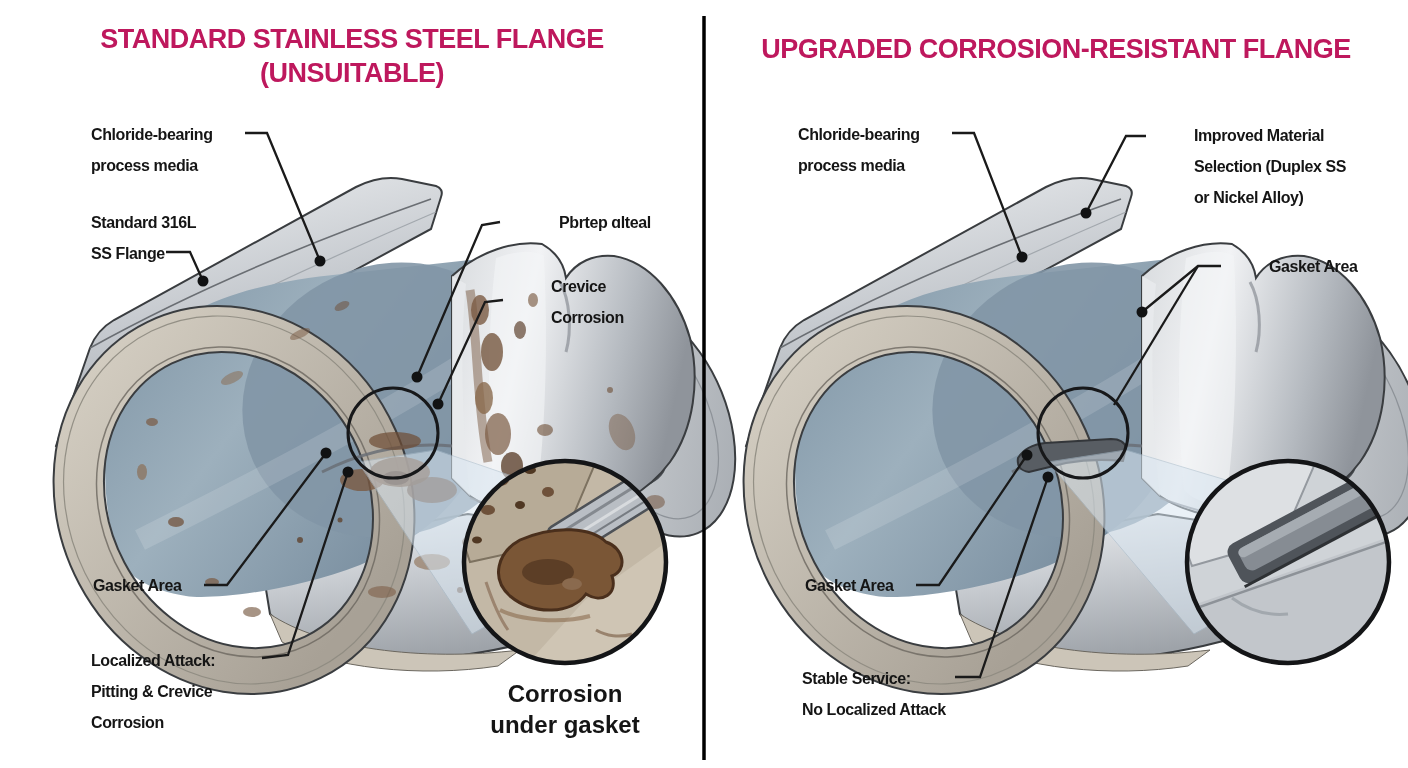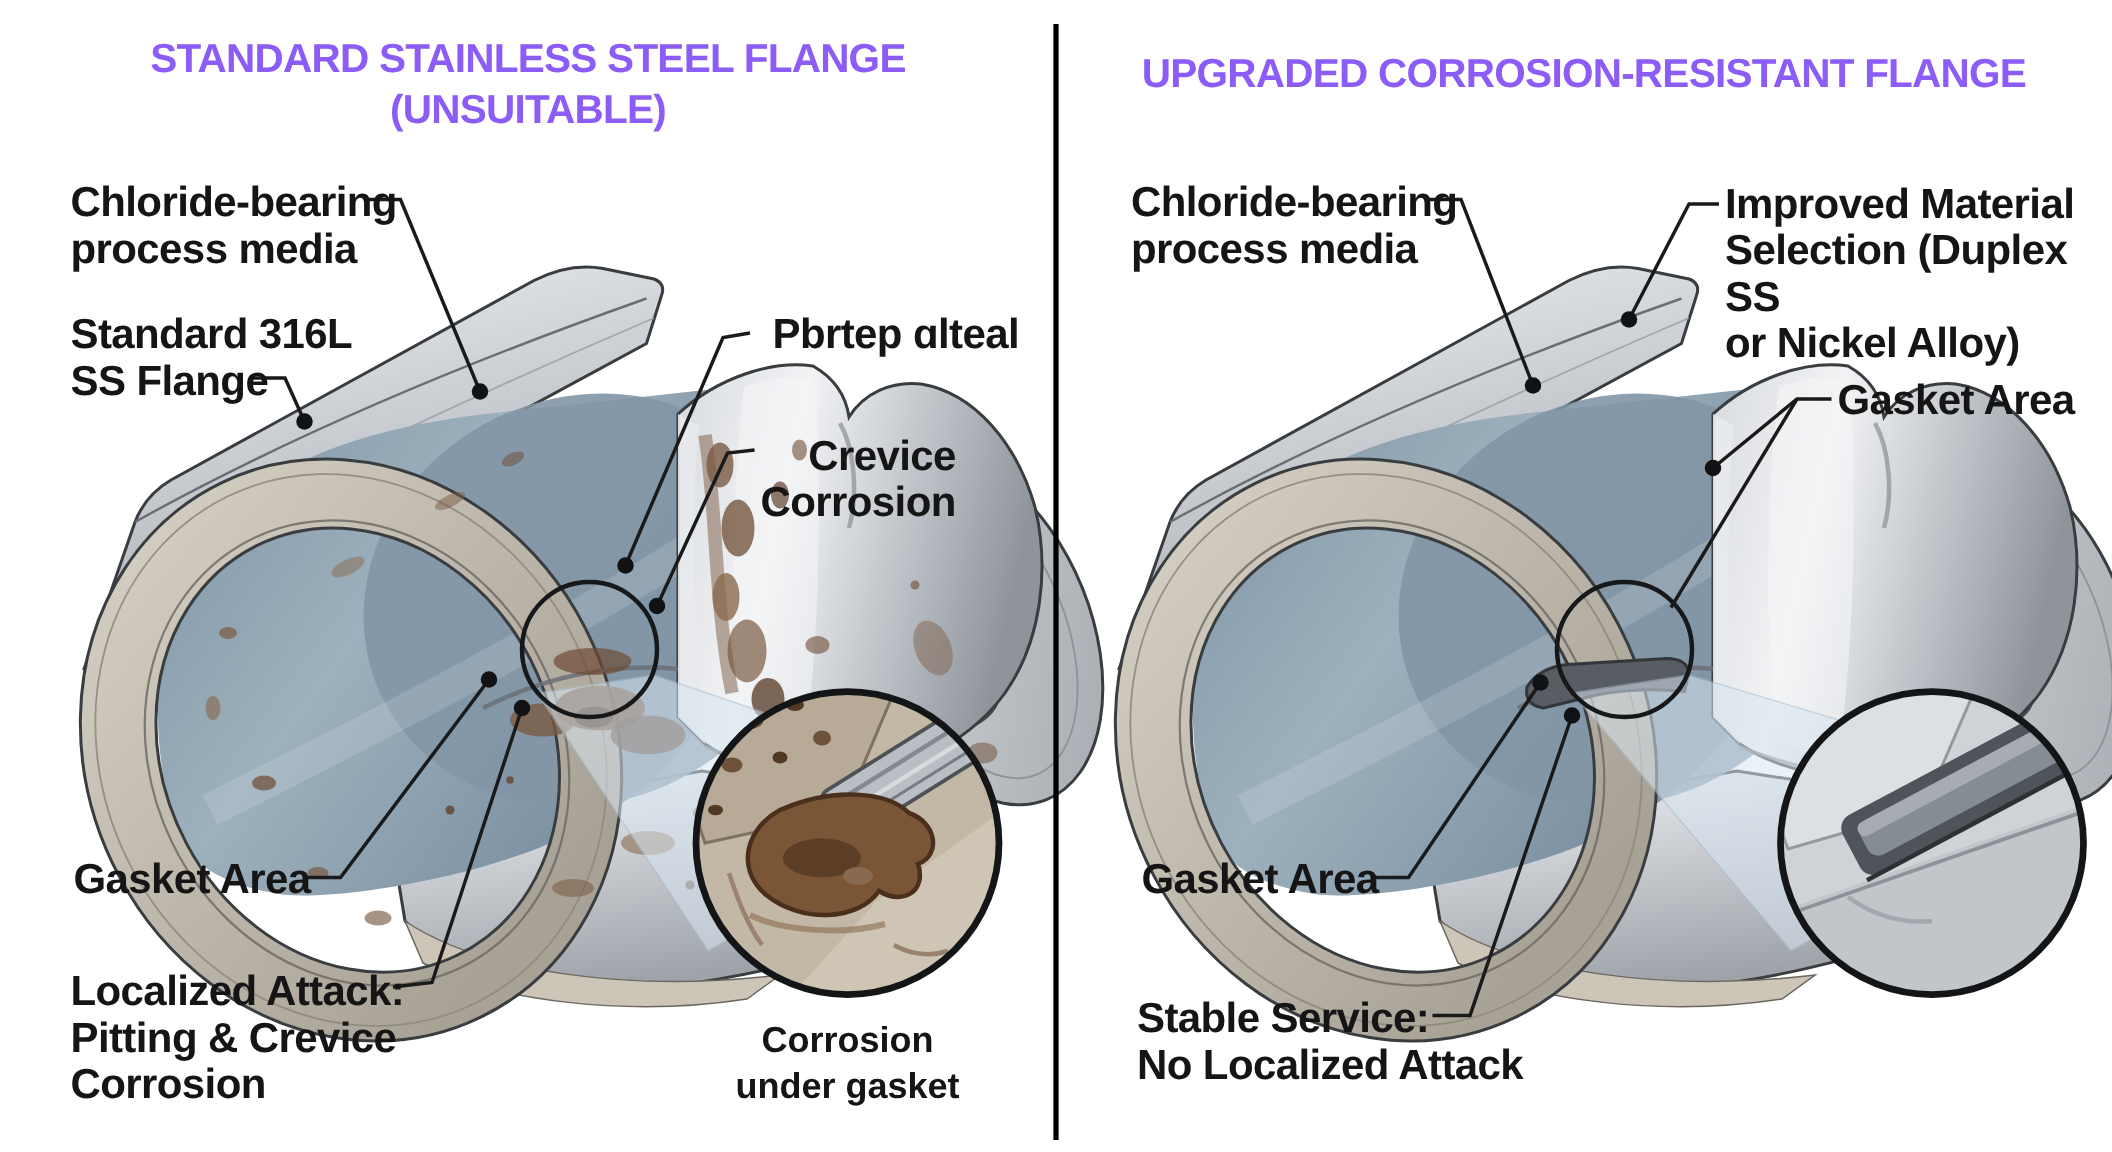--- a/index.html
+++ b/index.html
@@ -1,22 +1,22 @@
 <!DOCTYPE html>
 <html><head>
 <meta charset="utf-8">
 <style>
   html,body{margin:0;padding:0;background:#ffffff;}
   #canvas{position:relative;width:1408px;height:768px;background:#ffffff;overflow:hidden;
           font-family:"Liberation Sans",sans-serif;}
   #art{position:absolute;left:0;top:0;}
-  .title{position:absolute;top:22px;width:704px;text-align:center;color:#8b5cf6;
+  .title{position:absolute;top:22px;width:704px;text-align:center;color:#be185d;
          font-weight:700;font-size:27px;line-height:34px;letter-spacing:-0.5px;}
-  .label{position:absolute;color:#151515;font-weight:700;font-size:28px;line-height:31px;
-         letter-spacing:-0.4px;white-space:pre-line;}
+  .label{position:absolute;color:#151515;font-weight:700;font-size:16px;line-height:31px;
+         letter-spacing:-0.4px;white-space:pre-line;margin-left:44px;}
   .caption{position:absolute;color:#151515;font-weight:700;font-size:24px;line-height:31px;
          text-align:center;white-space:pre-line;width:240px;}
 </style>
 </head>
 <body>
 
 <div id="canvas">
 
 <svg id="art" width="1408" height="768" viewBox="0 0 1408 768">
   <defs>
@@ -227,21 +227,21 @@
   </div>
   <div class="title" style="left:704px;margin-top:10px;">
     <div>UPGRADED CORROSION-RESISTANT FLANGE</div>
   </div>
 
   <div class="label" style="left:47px;top:119px;">Chloride-bearing
 process media</div>
   <div class="label" style="left:47px;top:207px;">Standard 316L
 SS Flange</div>
   <div class="label" style="left:515px;top:207px;">Pbrtep ɑlteal</div>
-  <div class="label" style="left:507px;top:288px;text-align:right;">Crevice
+  <div class="label" style="left:507px;top:271px;">Crevice
 Corrosion</div>
   <div class="label" style="left:49px;top:570px;">Gasket Area</div>
   <div class="label" style="left:47px;top:645px;">Localized Attack:
 Pitting &amp; Crevice
 Corrosion</div>
   <div class="caption" style="left:445px;top:678px;">Corrosion
 under gasket</div>
 
   <div class="label" style="left:754px;top:119px;">Chloride-bearing
 process media</div>

